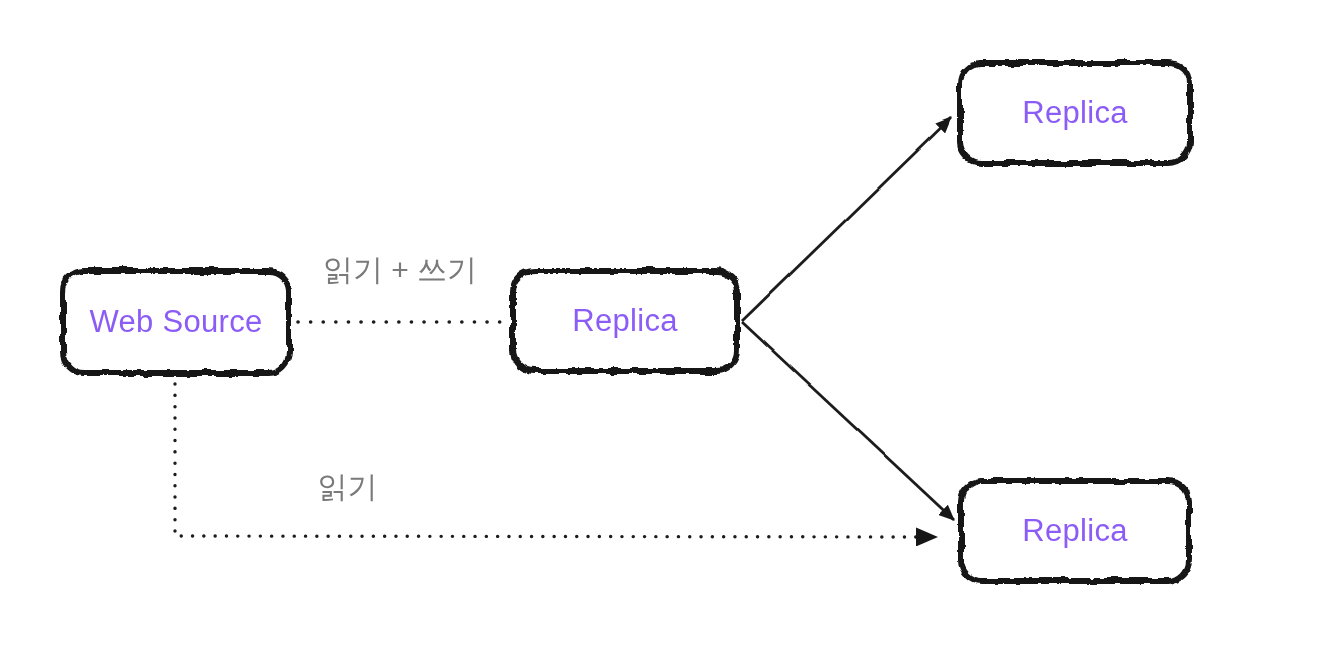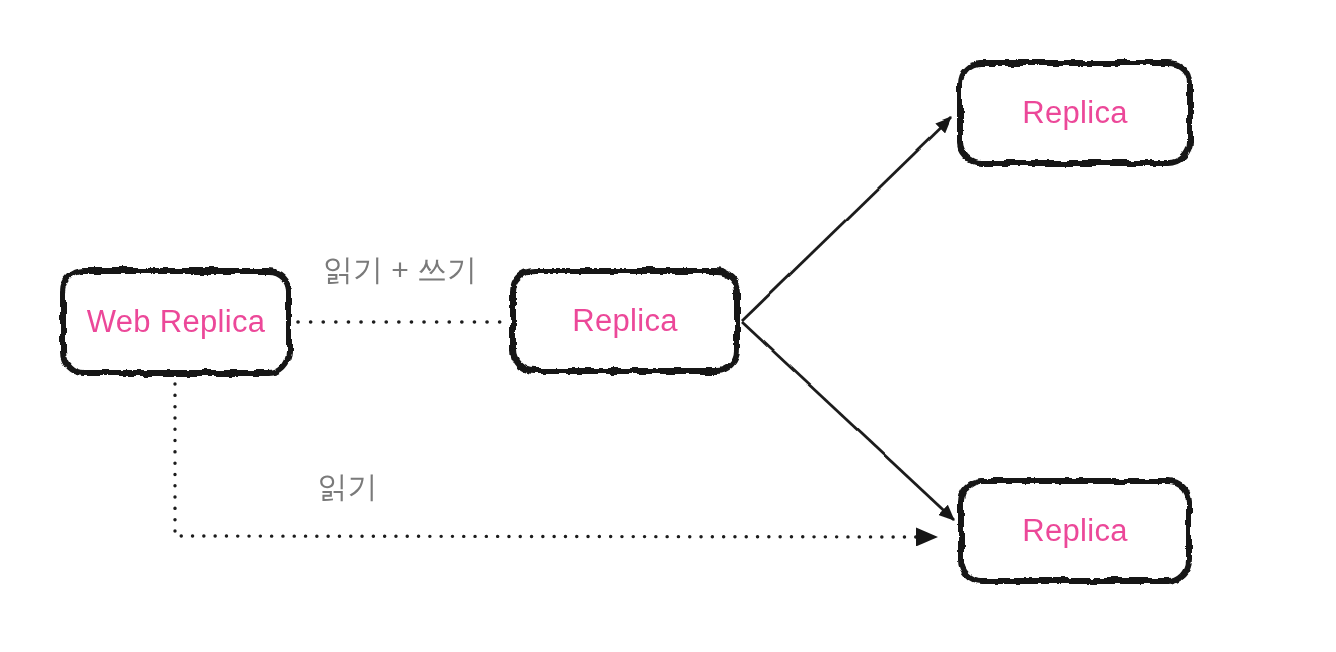--- a/index.html
+++ b/index.html
@@ -13,21 +13,21 @@
   }
   .layer {
     position: absolute;
     left: 0; top: 0;
   }
   .node-label {
     position: absolute;
     display: flex;
     align-items: center;
     justify-content: center;
-    color: #ec4899;
+    color: #8b5cf6;
     font-size: 31px;
     letter-spacing: 0.3px;
     user-select: none;
   }
   .edge-label {
     position: absolute;
     color: #7a7a7a;
     font-size: 30px;
     text-align: center;
     user-select: none;
@@ -67,21 +67,21 @@
     <g filter="url(#sketch-line)" stroke="#1c1c1c" stroke-width="2.8" fill="none">
       <path d="M742,321 L951,118" marker-end="url(#ah)"></path>
       <path d="M742,322 L954,520" marker-end="url(#ah)"></path>
     </g>
 
     <path d="M298,322 L504,322" stroke="#1c1c1c" stroke-width="3.6" fill="none" stroke-linecap="round" stroke-dasharray="0.1 12.5"></path>
 
     <path d="M175,384 L175,536 L936,537" stroke="#1c1c1c" stroke-width="3.4" fill="none" stroke-linecap="round" stroke-dasharray="0.1 11.2" marker-end="url(#ah-big)"></path>
   </svg>
 
-  <div class="node-label" style="left:63px; top:271px; width:226px; height:102px;">Web Replica</div>
+  <div class="node-label" style="left:63px; top:271px; width:226px; height:102px;">Web Source</div>
 
   <div class="node-label" style="left:513px; top:271px; width:224px; height:100px;">Replica</div>
 
   <div class="node-label" style="left:960px; top:63px; width:230px; height:100px;">Replica</div>
 
   <div class="node-label" style="left:961px; top:481px; width:228px; height:100px;">Replica</div>
 
   <div class="edge-label" style="left:280px; top:467px; width:135px;">읽기</div>
 
   <div class="edge-label" style="left:295px; top:250px; width:210px;">읽기 + 쓰기</div>

